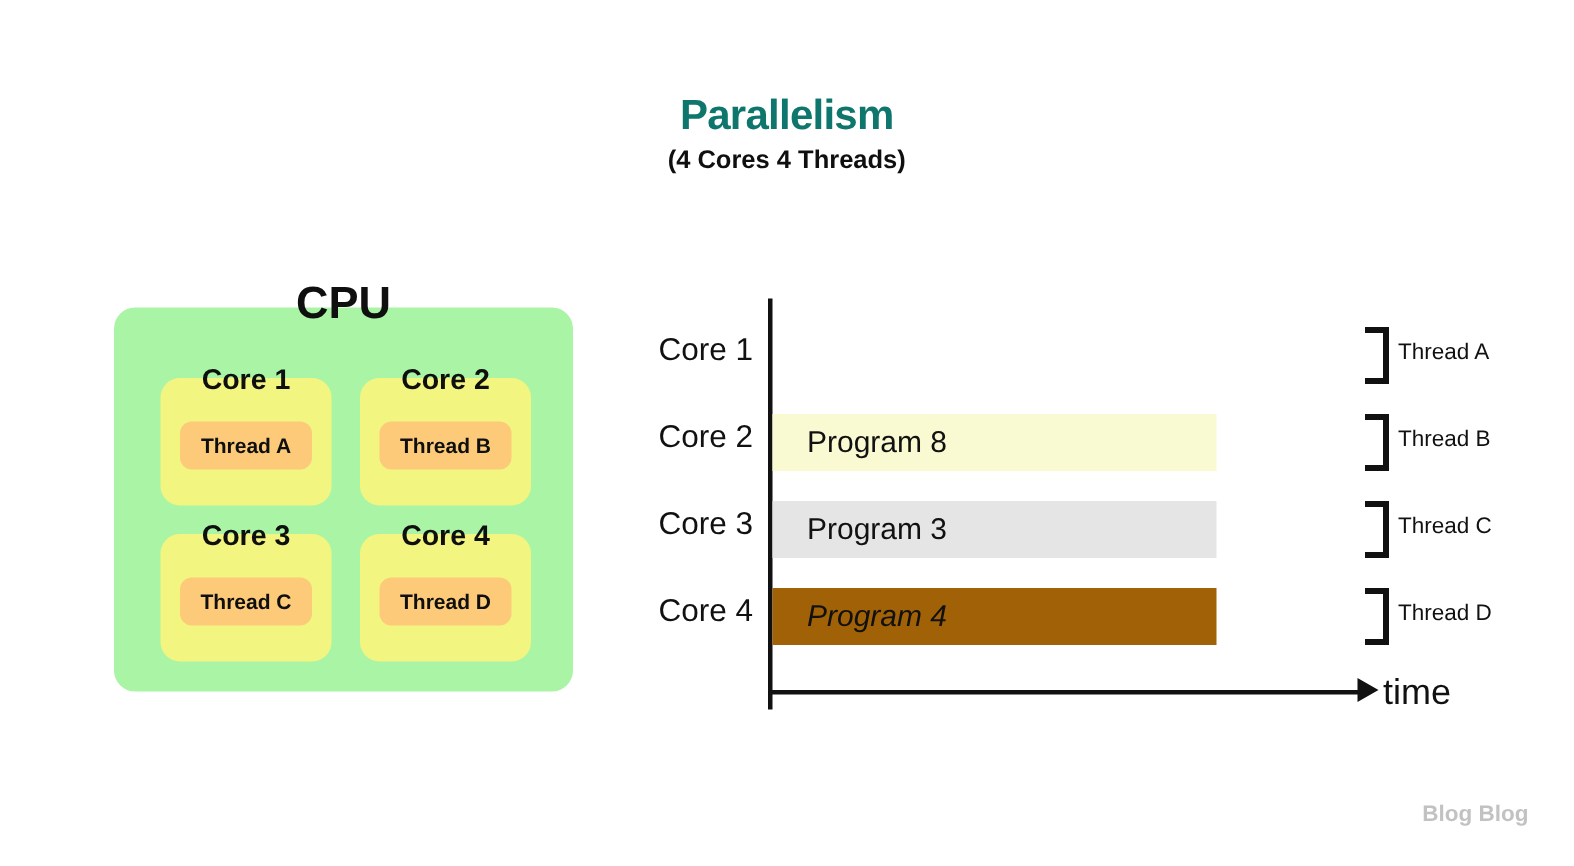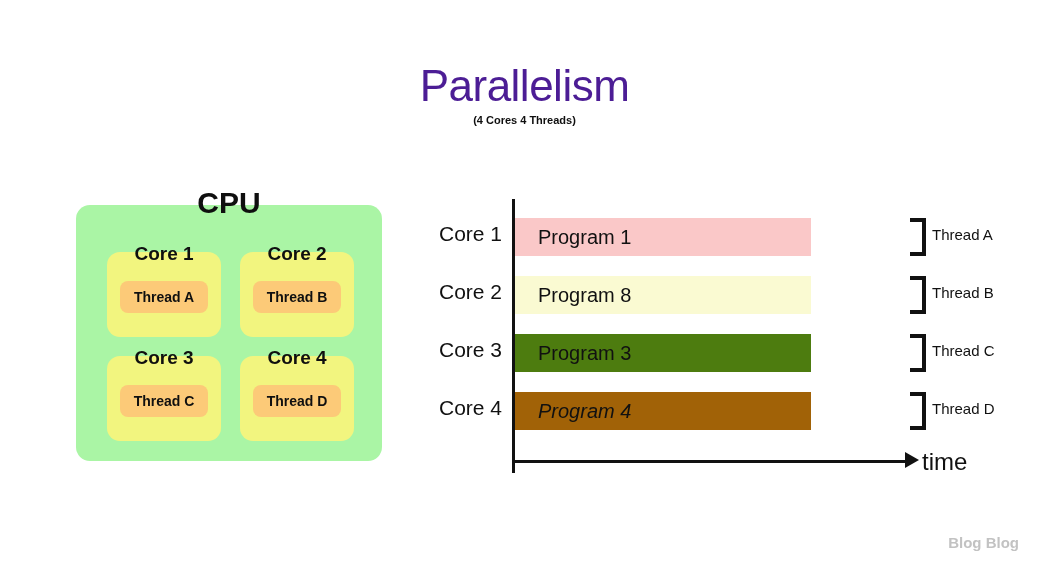--- a/index.html
+++ b/index.html
@@ -18,28 +18,28 @@
 
   
   #title-block {
     position: absolute;
     left: 0;
     top: 62px;
     width: 1049px;
     text-align: center;
   }
   #main-title {
-    font-size: 44px;
-    font-weight: normal;
+    font-size: 28px;
+    font-weight: bold;
     letter-spacing: -0.5px;
     line-height: 1.1;
-    color: #4c1d95;
+    color: #0f766e;
   }
   #subtitle {
-    font-size: 11px;
+    font-size: 17px;
     font-weight: bold;
     margin-top: 4px;
     color: #0f0f0f;
   }
 
   
   #cpu-panel {
     position: absolute;
     left: 76px;
     top: 205px;
@@ -236,31 +236,30 @@
 <div class="thread-pill" id="thread-pill-d" style="background: rgb(252, 202, 120);">Thread D</div>
 
 <div id="chart-area">
 
   <div id="y-axis"></div>
   <div id="x-axis"></div>
   <div id="x-axis-arrow"></div>
   <div id="time-label">time</div>
 
   <div class="row-core-label lbl-0">Core 1</div>
-  <div class="program-bar row-0" style="background: rgb(250, 200, 200);">Program 1</div>
   <div class="bracket row-0"></div>
   <div class="thread-tag tag-0">Thread A</div>
 
   <div class="row-core-label lbl-1">Core 2</div>
   <div class="program-bar row-1" style="background: rgb(250, 250, 210);">Program 8</div>
   <div class="bracket row-1"></div>
   <div class="thread-tag tag-1">Thread B</div>
 
   <div class="row-core-label lbl-2">Core 3</div>
-  <div class="program-bar row-2" style="background: #4d7c0f;">Program 3</div>
+  <div class="program-bar row-2" style="background: #e5e5e5;">Program 3</div>
   <div class="bracket row-2"></div>
   <div class="thread-tag tag-2">Thread C</div>
 
   <div class="row-core-label lbl-3">Core 4</div>
   <div class="program-bar row-3" style="background: #a16207; font-style: italic;">Program 4</div>
   <div class="bracket row-3"></div>
   <div class="thread-tag tag-3">Thread D</div>
 
 </div>
 

